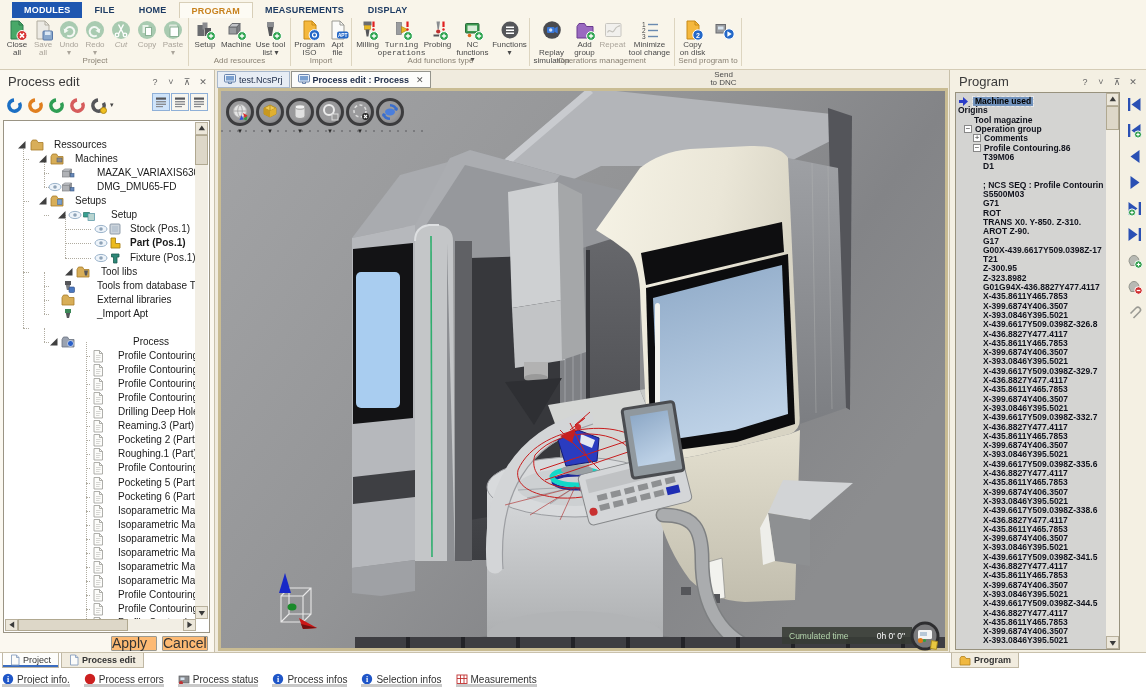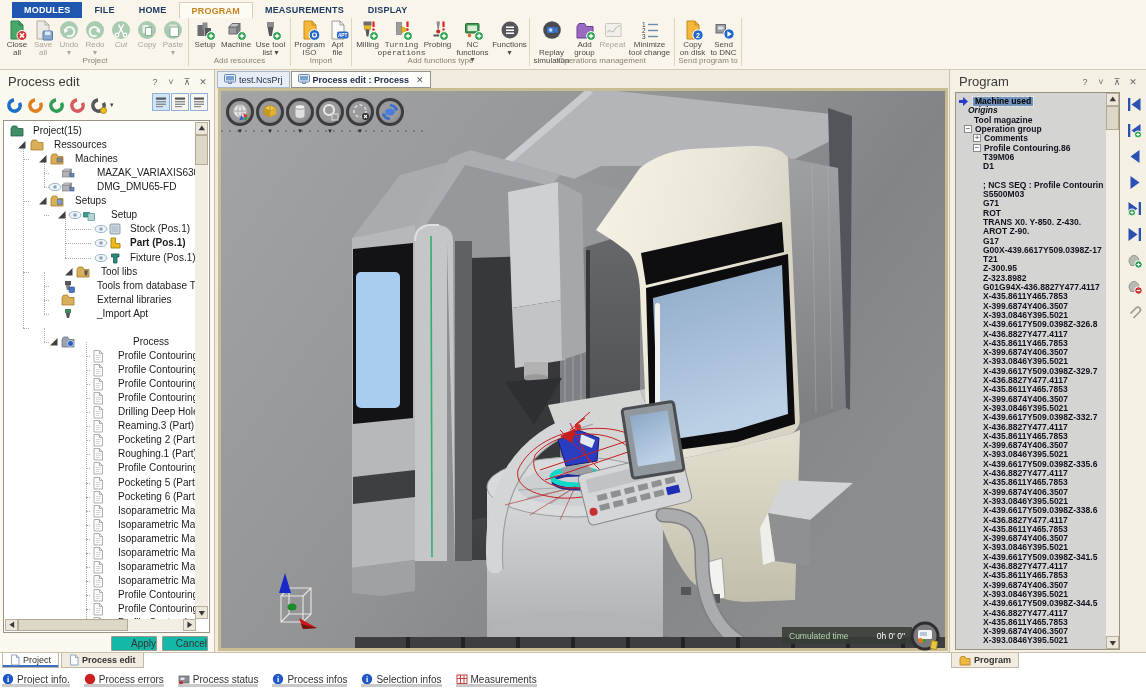--- a/index.html
+++ b/index.html
@@ -41,21 +41,21 @@
 .tri{position:absolute;width:9px;height:9px;top:2px;}
 .conn{position:absolute;border-left:1px dotted #b0aca0;width:0;}
 .connh{position:absolute;border-top:1px dotted #b0aca0;height:0;}
 
 .sb-track{background:#f2eee4;}
 .sb-btn{background:#ece7da;border:1px solid #b8b09c;display:flex;align-items:center;justify-content:center;}
 .sb-thumb{background:#ddd7c8;border:1px solid #b0a890;}
 .lp-vsb{position:absolute;right:1px;top:1px;width:13px;height:497px;}
 .lp-hsb{position:absolute;left:1px;bottom:1px;height:12px;width:191px;}
 .lp-btns{position:absolute;right:6px;top:566px;display:flex;gap:5px;}
-.btn{width:46px;height:15px;border:1px solid #9a9a92;background:#14b8a6;font-size:10px;color:#333;text-align:right;line-height:13px;border-radius:1px;}
+.btn{width:46px;height:15px;border:1px solid #9a9a92;background:#fdba74;font-size:14px;color:#333;text-align:left;line-height:13px;border-radius:1px;}
 
 .vtabs{position:absolute;left:217px;top:71px;height:17px;display:flex;}
 .vtab{height:17px;display:flex;align-items:center;padding:0 6px;font-size:9px;color:#22304c;background:#e7edf5;border:1px solid #a8b8cc;margin-right:1px;gap:3px;}
 .vtab.active{background:#fcfcfa;border-color:#94948c;font-weight:bold;}
 .vtab .x{color:#555;font-size:9px;margin-left:4px;font-weight:normal;}
 .viewport{position:absolute;left:218px;top:88px;width:730px;height:563px;background:#918f8a;border:3px solid #c9bc93;}
 .scene{position:absolute;left:0;top:0;width:724px;height:557px;}
 .vbtn{position:absolute;width:28px;height:28px;border-radius:50%;top:7px;}
 .vcaret{position:absolute;top:37px;width:28px;text-align:center;font-size:6px;color:#2a2a2a;}
 .cumtime{position:absolute;left:561px;top:536px;width:130px;height:17px;background:rgba(56,60,54,.88);display:flex;align-items:center;justify-content:space-between;padding:0 7px;}
@@ -383,21 +383,21 @@
                 <svg width="22" height="22" viewBox="0 0 22 22">
                   <path d="M5 2h8l4 4v14H5z" fill="#f5b83d" stroke="#c88a18" stroke-width="1"></path>
                   <path d="M13 2v4h4" fill="none" stroke="#c88a18" stroke-width="1"></path>
                   <circle cx="16" cy="16" r="5.2" fill="#2468c8" stroke="#fff"></circle>
                   <text x="16" y="18.6" font-size="7" fill="#fff" text-anchor="middle" font-weight="bold" font-family="Liberation Sans,sans-serif">2</text>
                 </svg>
               </span>
               <div class="rlbl">Copy
 on disk</div>
             </div>
-            <div class="rbtn" style="width: 30px;">
+            <div class="rbtn" style="width: 30px; gap: 30px;">
               <span class="ricon">
                 <svg width="22" height="22" viewBox="0 0 22 22">
                   <rect x="3" y="5.5" width="9.5" height="8.5" fill="#9a9ca0" stroke="#6a6c70"></rect>
                   <rect x="5" y="7.5" width="5.5" height="3" fill="#d8e4f0"></rect>
                   <circle cx="16" cy="15" r="5.2" fill="#2468c8" stroke="#fff"></circle>
                   <path d="M14.4 12.3l4.3 2.7-4.3 2.7z" fill="#fff"></path>
                 </svg>
               </span>
               <div class="rlbl">Send
 to DNC</div>
@@ -507,28 +507,20 @@
           <div class="connh" style="left: 82px; top: 361.5px; width: 4px;"></div>
           <div class="connh" style="left: 82px; top: 375.56px; width: 4px;"></div>
           <div class="connh" style="left: 82px; top: 389.62px; width: 4px;"></div>
           <div class="connh" style="left: 82px; top: 403.68px; width: 4px;"></div>
           <div class="connh" style="left: 82px; top: 417.74px; width: 4px;"></div>
           <div class="connh" style="left: 82px; top: 431.8px; width: 4px;"></div>
           <div class="connh" style="left: 82px; top: 445.86px; width: 4px;"></div>
           <div class="connh" style="left: 82px; top: 459.92px; width: 4px;"></div>
           <div class="connh" style="left: 82px; top: 473.98px; width: 4px;"></div>
           <div class="connh" style="left: 82px; top: 488.04px; width: 4px;"></div>
-          <div class="trow" style="top: 3px;">
-            <span class="tico" style="left: 6px;">
-              <svg width="14" height="14" viewBox="0 0 14 14">
-                <path d="M1 4.5L2.5 2h4L8 4.5h5V12H1z" fill="#3d8e62" stroke="#26604a" stroke-width=".8"></path>
-              </svg>
-            </span>
-            <span class="tlabel" style="left: 29px;">Project(15)</span>
-          </div>
           <div class="trow" style="top: 17.06px;">
             <span class="tri" style="left: 13px;">
               <svg width="9" height="9" viewBox="0 0 9 9">
                 <path d="M8.5 1v7.5H1z" fill="#404040"></path>
               </svg>
             </span>
             <span class="tico" style="left: 26px;">
               <svg width="14" height="14" viewBox="0 0 14 14">
                 <path d="M1 4.5L2.5 2h4L8 4.5h5V12H1z" fill="#d8ae58" stroke="#a87c28" stroke-width=".8"></path>
               </svg>
@@ -1205,42 +1197,42 @@
         </span>
     </div>
     <div class="pgmbox">
       <div class="pgmlines" id="pgmLines">
           <div class="garrow" style="top: 4px;">
             <svg width="10" height="9" viewBox="0 0 10 9">
               <path d="M1 3h4V0l5 4.5L5 9V6H1z" fill="#2a3cc8"></path>
             </svg>
           </div>
           <div class="pline psel" style="left: 17px; top: 4px;">Machine used</div>
-          <div class="pline" style="top: 13.3px; left: 12px; font-style: italic;">Origins</div>
+          <div class="pline" style="top: 13.3px; left: 2px;">Origins</div>
           <div class="pline" style="top: 22.6px; left: 18px;">Tool magazine</div>
           <div class="pline" style="top: 31.9px; left: 0px; width: 160px;">
             <span class="nbox" style="left: 8px;">−</span>
             <span style="position: absolute; left: 19px; top: 0px;">Operation group</span>
           </div>
           <div class="pline" style="top: 41.2px; left: 0px; width: 160px;">
             <span class="nbox" style="left: 17px;">+</span>
             <span style="position: absolute; left: 28px; top: 0px;">Comments</span>
           </div>
           <div class="pline" style="top: 50.5px; left: 0px; width: 160px;">
             <span class="nbox" style="left: 17px;">−</span>
             <span style="position: absolute; left: 28px; top: 0px;">Profile Contouring.86</span>
           </div>
           <div class="pline" style="top: 59.8px; left: 27px;">T39M06</div>
           <div class="pline" style="top: 69.1px; left: 27px;">D1</div>
           <div class="pline" style="top: 78.4px; left: 27px;"></div>
           <div class="pline" style="top: 87.7px; left: 27px;">;  NCS SEQ : Profile Contourin</div>
           <div class="pline" style="top: 97px; left: 27px;">S5500M03</div>
           <div class="pline" style="top: 106.3px; left: 27px;">G71</div>
           <div class="pline" style="top: 115.6px; left: 27px;">ROT</div>
-          <div class="pline" style="top: 124.9px; left: 27px;">TRANS X0. Y-850. Z-430.</div>
+          <div class="pline" style="top: 124.9px; left: 27px;">TRANS X0. Y-850. Z-310.</div>
           <div class="pline" style="top: 134.2px; left: 27px;">AROT Z-90.</div>
           <div class="pline" style="top: 143.5px; left: 27px;">G17</div>
           <div class="pline" style="top: 152.8px; left: 27px;">G00X-439.6617Y509.0398Z-17</div>
           <div class="pline" style="top: 162.1px; left: 27px;">T21</div>
           <div class="pline" style="top: 171.4px; left: 27px;">Z-300.95</div>
           <div class="pline" style="top: 180.7px; left: 27px;">Z-323.8982</div>
           <div class="pline" style="top: 190px; left: 27px;">G01G94X-436.8827Y477.4117</div>
           <div class="pline" style="top: 199.3px; left: 27px;">X-435.8611Y465.7853</div>
           <div class="pline" style="top: 208.6px; left: 27px;">X-399.6874Y406.3507</div>
           <div class="pline" style="top: 217.9px; left: 27px;">X-393.0846Y395.5021</div>

